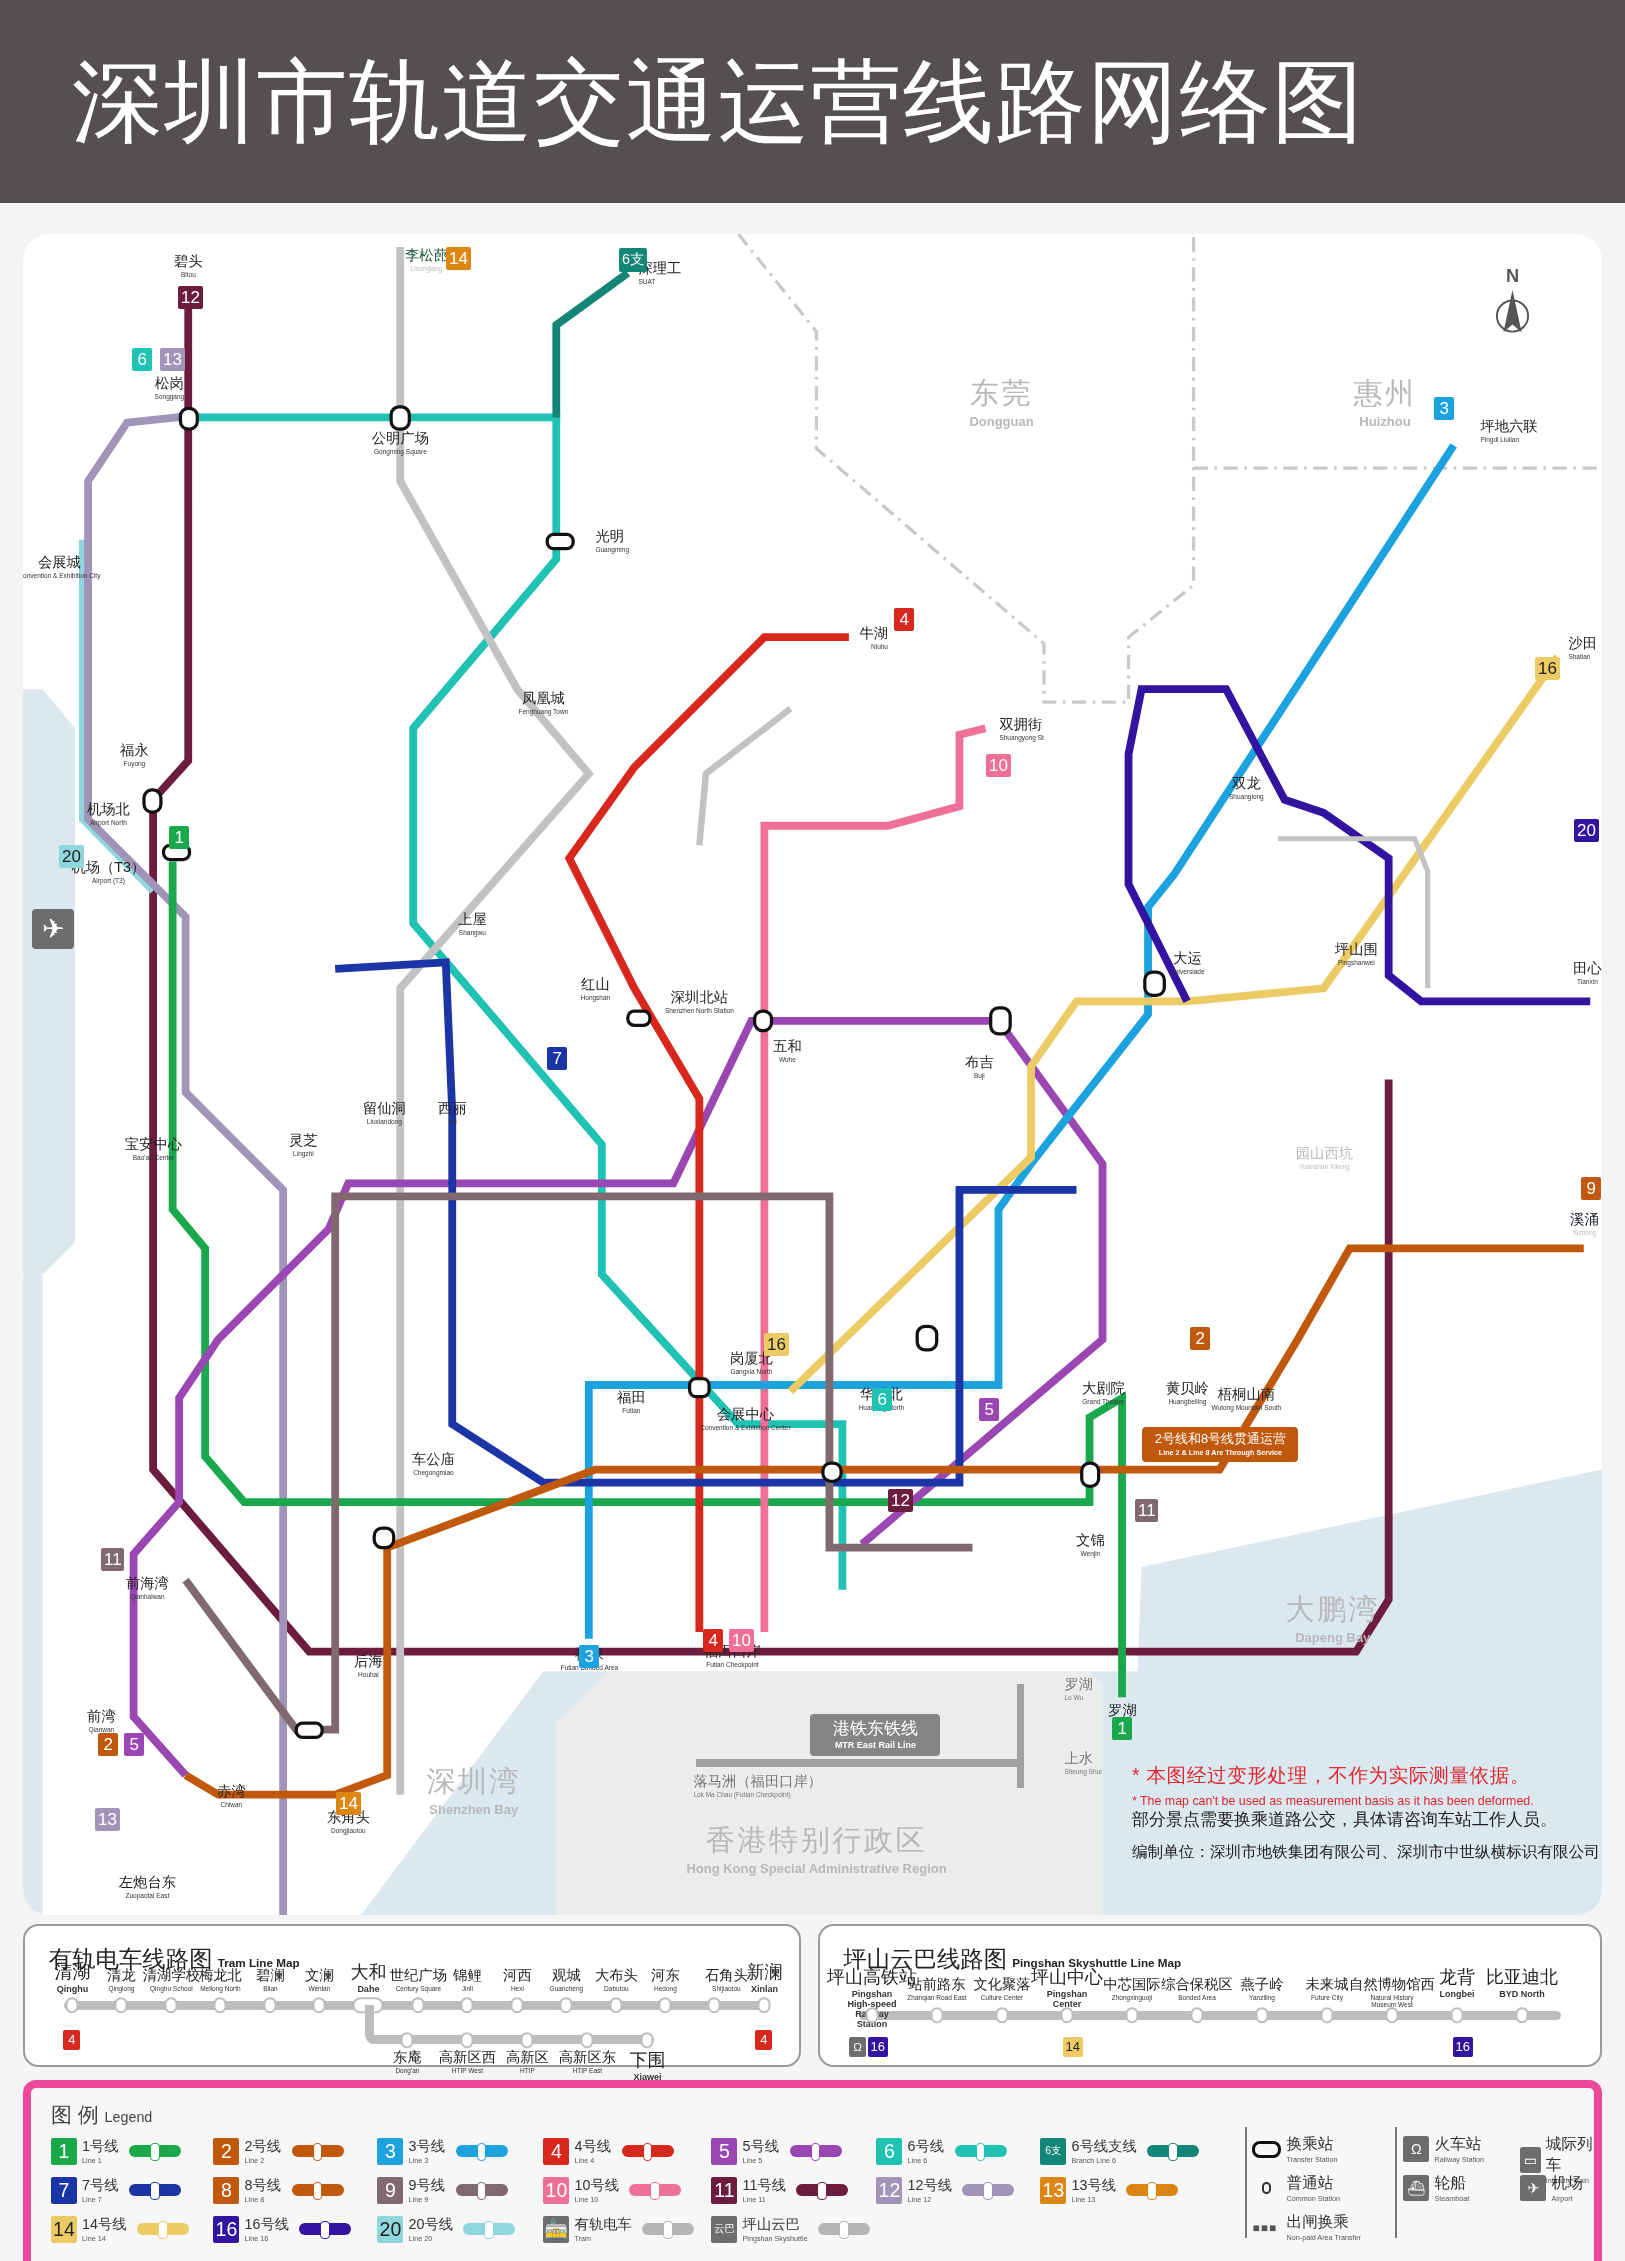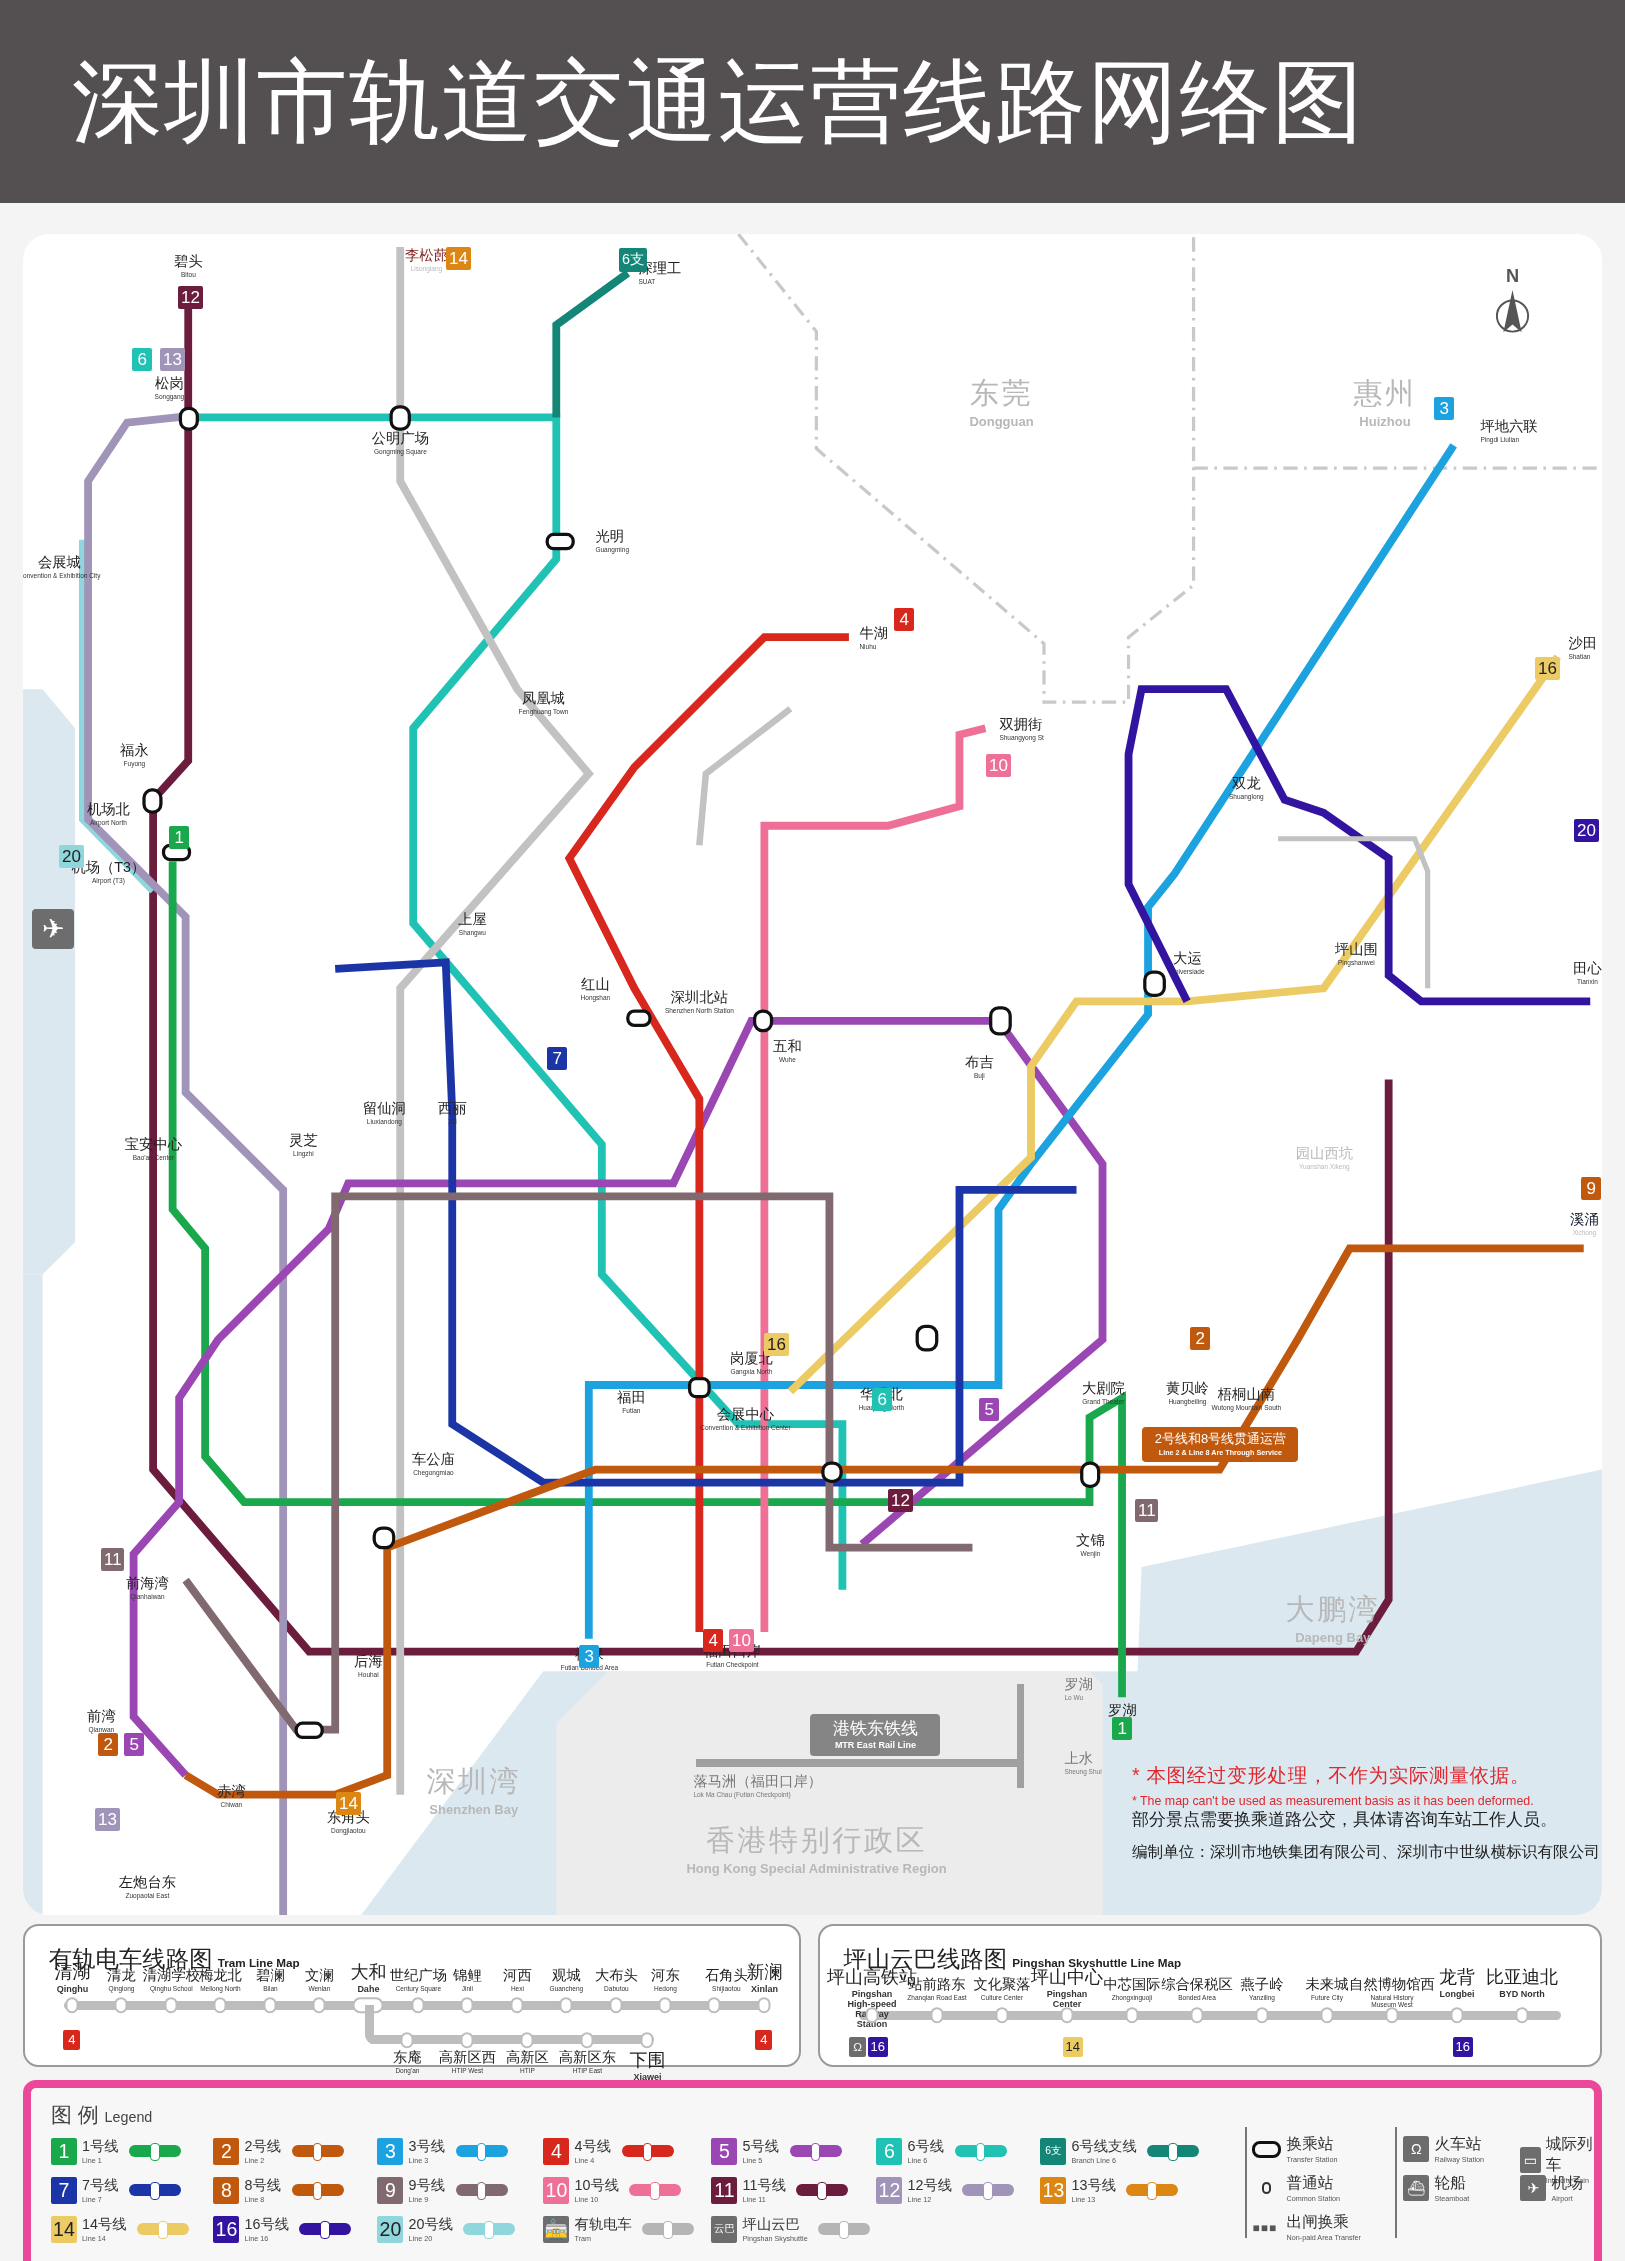--- a/index.html
+++ b/index.html
@@ -265,21 +265,21 @@
       <div class="e">Tianxin</div>
     </div>
   <div class="stn" style="left:1457px;top:183px;transform:none;text-align:left">
       <div class="z">坪地六联</div>
       <div class="e">Pingdi Liulian</div>
     </div>
   <div class="stn" style="left:1545px;top:400px;transform:none;text-align:left">
       <div class="z">沙田</div>
       <div class="e">Shatian</div>
     </div>
-  <div class="stn" style="left:836px;top:390px;transform:none;text-align:left">
+  <div class="stn" style="left:836px;top:390px;transform:none;text-align:right">
       <div class="z">牛湖</div>
       <div class="e">Niuhu</div>
     </div>
   <div class="stn" style="left:976px;top:481px;transform:none;text-align:left">
       <div class="z">双拥街</div>
       <div class="e">Shuangyong St</div>
     </div>
   <div class="stn" style="left:410px;top:1216px">
       <div class="z">车公庙</div>
       <div class="e">Chegongmiao</div>
@@ -358,21 +358,21 @@
     </div>
   <div class="stn" style="left:1067px;top:1297px">
       <div class="z">文锦</div>
       <div class="e">Wenjin</div>
     </div>
   <div class="stn" style="left:1301px;top:910px">
       <div class="z" style="color:#bbb">园山西坑</div>
       <div class="e" style="color:#bbb">Yuanshan Xikeng</div>
     </div>
   <div class="stn" style="left:403px;top:11.7px">
-      <div class="z" style="color:#7f1d1d">李松蓢</div>
+      <div class="z" style="color:#14532d">李松蓢</div>
       <div class="e" style="color:#bbb">Lisonglang</div>
     </div>
 
   <div class="badge" style="left:155px;top:52px;background:#6c1c3c">12</div>
   <div class="badge" style="left:109px;top:114px;background:#20c2b4">6</div>
   <div class="badge" style="left:137px;top:114px;background:#a194b9">13</div>
   <div class="badge" style="left:423px;top:13px;background:#dc8614">14</div>
   <div class="badge" style="left:596px;top:14.3px;background:#138678;font-size:14.3px">6支</div>
   <div class="badge" style="left:1411px;top:163px;background:#1ba2df">3</div>
   <div class="badge" style="left:1512px;top:423px;background:#edcb64;color:#222">16</div>

